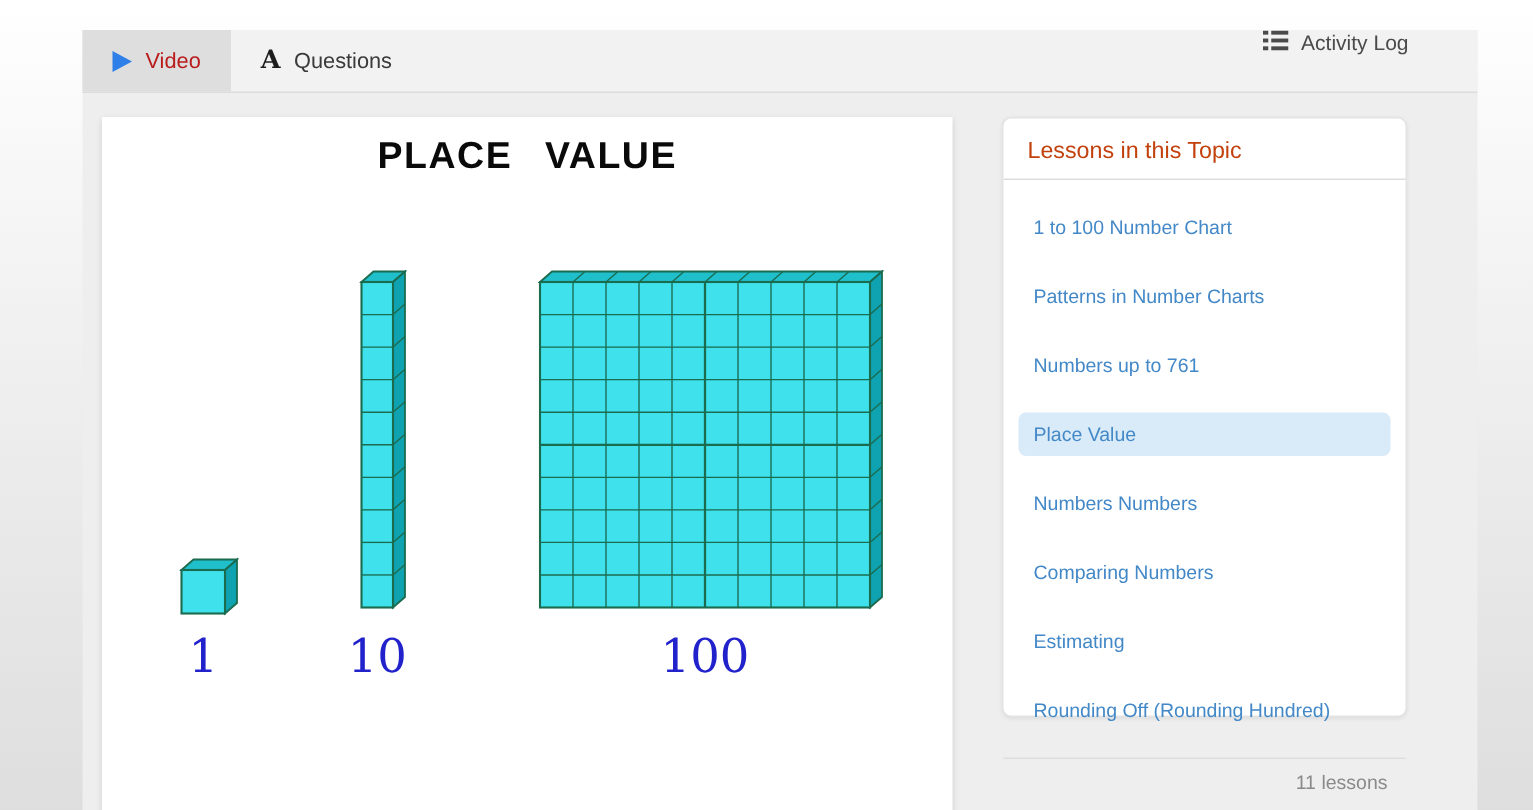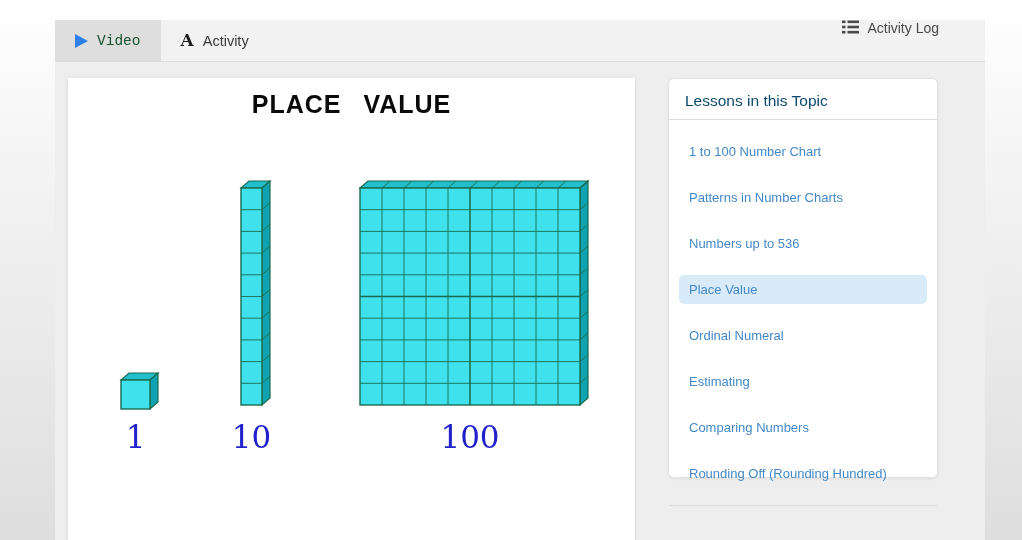--- a/index.html
+++ b/index.html
@@ -8,40 +8,40 @@
   body { background:linear-gradient(180deg,#ffffff 0%,#f4f4f4 30%,#dedede 100%); position:relative; }
 
   .container-bg { position:absolute; left:55px; top:20px; width:930px; height:520px; background:#eeeeee; }
 
   
   .tab-bar { position:absolute; left:55px; top:20px; width:930px; height:42px;
     background:#f2f2f2; border-bottom:1px solid #dcdcdc; display:flex; align-items:stretch; }
   .tab { display:flex; align-items:center; gap:9px; padding:0 20px; cursor:pointer;
     font-size:14.5px; color:#3a3a3a; }
   .tab.active { background:#dedede; }
-  .tab.active .tab-label { color:#14532d;font-family:Liberation Mono, monospace; }
+  .tab.active .tab-label { color:#b91c1c; }
   .play-icon { width:0; height:0; border-left:13px solid #2e7fe8;
     border-top:7.5px solid transparent; border-bottom:7.5px solid transparent; display:inline-block; }
   .a-icon { font-family:"DejaVu Serif", serif; font-weight:700; font-size:17px; color:#1d1d1d; line-height:1; }
   .tab-spacer { flex:1; }
   .activity-log { display:flex; align-items:flex-start; gap:8px; padding:0 16px; margin-right:30px;
     cursor:pointer; font-size:14px; color:#4a4a4a; }
 
   
   .video-panel { position:absolute; left:68px; top:78px; width:567px; height:475px;
     background:#ffffff; box-shadow:0 1px 4px rgba(0,0,0,0.12); }
   .video-title { position:absolute; left:0; top:12px; width:100%; text-align:center;
     font-size:25px; font-weight:800; color:#0a0a0a; letter-spacing:1px; word-spacing:14px; }
   .blocks-svg { position:absolute; left:0; top:102px; }
 
   
   .lessons-card { position:absolute; left:668px; top:78px; width:270px; height:400px;
     background:#ffffff; border:1px solid #e3e3e3; border-radius:6px;
     box-shadow:0 1px 3px rgba(0,0,0,0.07); }
-  .lessons-title { padding:13px 16px 9px 16px; font-size:15.5px; color:#0c4a6e; }
+  .lessons-title { padding:13px 16px 9px 16px; font-size:15.5px; color:#c2410c; }
   .lessons-divider { border:none; border-top:1px solid #dddddd; margin:0 0 8px 0; }
   .lesson-list { }
   .lesson-item { height:29px; line-height:25px; margin:17px 10px; padding:2px 10px;
     font-size:13px; color:#4388c7; border-radius:5px; cursor:pointer;
     white-space:nowrap; overflow:hidden; }
   .lesson-item.active { background:#d9eaf8; }
   .lessons-footer-divider { border:none; border-top:1px solid #dddddd; margin:4px 0 0 0; }
   .lessons-count { text-align:right; padding:8px 12px 0 0; font-size:13px; color:#8a8a8a; }
 </style>
 </head>
@@ -49,21 +49,21 @@
 
 <div class="container-bg"></div>
 
 <div class="tab-bar">
   <div class="tab active">
     <span class="play-icon"></span>
     <span class="tab-label">Video</span>
   </div>
   <div class="tab">
     <span class="a-icon">A</span>
-    <span class="tab-label">Activity</span>
+    <span class="tab-label">Questions</span>
   </div>
   <div class="tab-spacer"></div>
   <div class="activity-log">
     <svg width="17" height="14" viewBox="0 0 17 14">
       <g fill="#4a4a4a">
         <rect x="0" y="0.5" width="3.5" height="2.6"></rect>
           <rect x="5.5" y="0.5" width="11.5" height="2.6"></rect>
         <rect x="0" y="5.7" width="3.5" height="2.6"></rect>
           <rect x="5.5" y="5.7" width="11.5" height="2.6"></rect>
         <rect x="0" y="10.9" width="3.5" height="2.6"></rect>
@@ -151,21 +151,22 @@
       </g>
     </svg>
 </div>
 
 <div class="lessons-card">
   <div class="lessons-title">Lessons in this Topic</div>
   <hr class="lessons-divider">
   <div class="lesson-list">
       <div class="lesson-item">1 to 100 Number Chart</div>
       <div class="lesson-item">Patterns in Number Charts</div>
-      <div class="lesson-item">Numbers up to 536</div>
+      <div class="lesson-item">Numbers up to 761</div>
       <div class="lesson-item active">Place Value</div>
-      <div class="lesson-item">Ordinal Numeral</div>
+      <div class="lesson-item">Numbers Numbers</div>
+      <div class="lesson-item">Comparing Numbers</div>
       <div class="lesson-item">Estimating</div>
-      <div class="lesson-item">Comparing Numbers</div>
       <div class="lesson-item">Rounding Off (Rounding Hundred)</div>
     </div>
   <hr class="lessons-footer-divider">
+  <div class="lessons-count">11 lessons</div>
 </div>
 
 </body></html>

